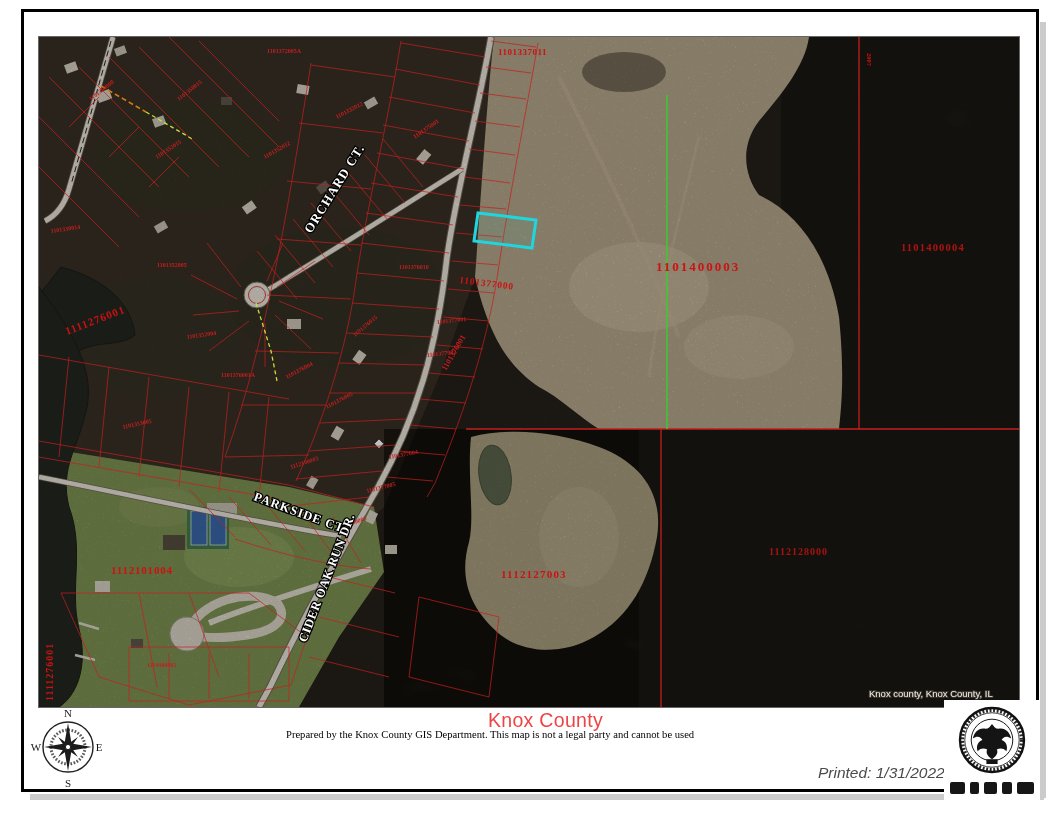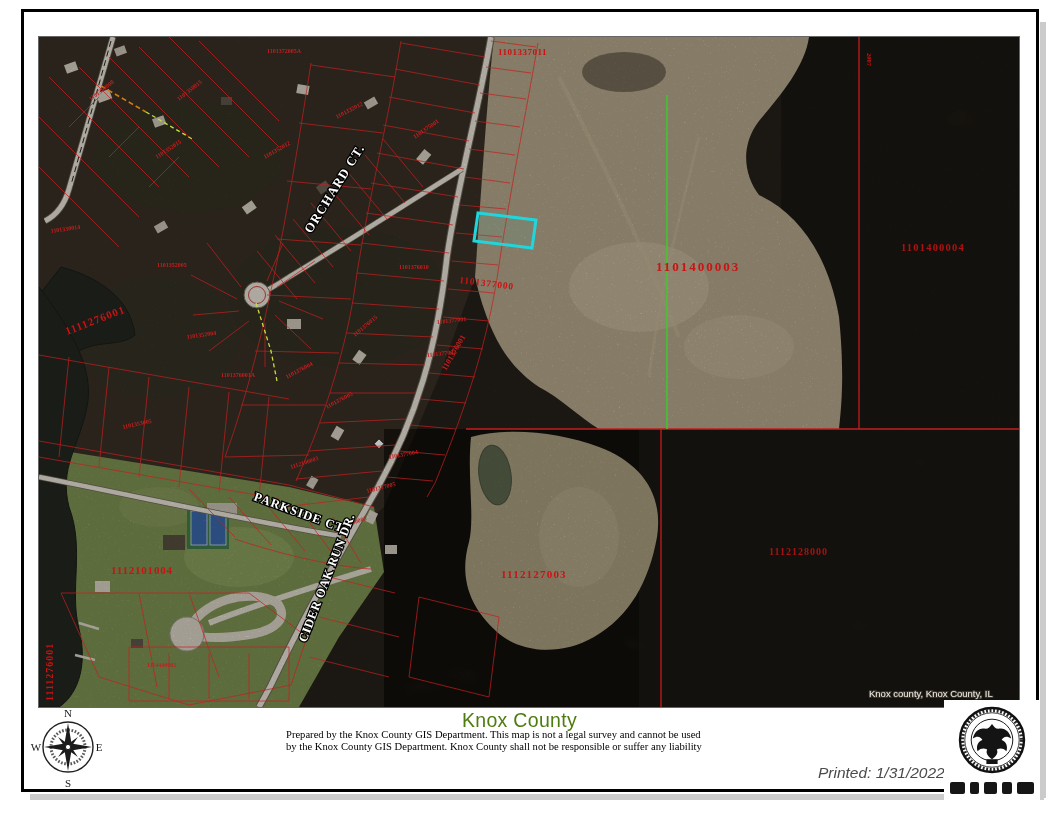--- a/index.html
+++ b/index.html
@@ -3,21 +3,21 @@
 <meta charset="utf-8">
 <style>
   html,body{margin:0;padding:0;background:#ffffff;}
   .stage{position:relative;width:1056px;height:816px;background:#ffffff;overflow:hidden;
          font-family:"Liberation Sans",sans-serif;}
   .shadow-r{position:absolute;left:1040px;top:22px;width:6px;height:776px;background:#cbcbcb;}
   .shadow-b{position:absolute;left:30px;top:794px;width:1014px;height:6px;background:#cbcbcb;}
   .frame{position:absolute;left:21px;top:9px;width:1012px;height:777px;border:3px solid #000;background:#fff;}
   .map{position:absolute;left:14px;top:24px;width:980px;height:670px;border:1px solid #666;background:#4a4136;}
   .map svg{display:block;}
-  .title{position:absolute;left:438px;top:697px;font-size:19.5px;color:#4d7c0f;letter-spacing:.3px;}
+  .title{position:absolute;left:464px;top:697px;font-size:19.5px;color:#ef4444;letter-spacing:.3px;}
   .disclaimer{position:absolute;left:262px;top:717px;width:470px;
               font-family:"Liberation Serif",serif;font-size:10.6px;line-height:12.4px;color:#000;}
   .printed{position:absolute;left:794px;top:752px;font-size:15.5px;color:#4a4a4a;font-style:italic;}
   .compass{position:absolute;left:4px;top:691px;width:80px;height:86px;}
   .sealbox{position:absolute;left:920px;top:688px;width:96px;height:102px;background:#fff;z-index:4;}
   .sealbox svg{display:block;margin:0 auto;}
   .fragments{position:absolute;left:6px;top:82px;height:12px;display:flex;gap:5px;}
   .fragments span{display:inline-block;height:12px;background:#161616;border-radius:2px;}
   .serifb{font-family:"Liberation Serif",serif;font-weight:bold;}
 </style>
@@ -209,22 +209,21 @@
         <text x="0" y="-30" text-anchor="middle" font-size="11" font-family="Liberation Serif, serif" fill="#161616">N</text>
         <text x="0" y="40" text-anchor="middle" font-size="11" font-family="Liberation Serif, serif" fill="#161616">S</text>
         <text x="31" y="4" text-anchor="middle" font-size="11" font-family="Liberation Serif, serif" fill="#161616">E</text>
         <text x="-32" y="4" text-anchor="middle" font-size="11" font-family="Liberation Serif, serif" fill="#161616">W</text>
       </g>
     </svg>
 
     <div class="title">Knox County</div>
 
     <div class="disclaimer">
-      <div>Prepared by the Knox County GIS Department. This map is not a legal survey and cannot be used</div>
-      <div>by the Knox County GIS Department.  Knox County shall not be responsible or suffer any liability</div>
+      <div>Prepared by the Knox County GIS Department. This map is not a legal party and cannot be used</div>
     </div>
 
     <div class="printed">Printed: 1/31/2022</div>
 
     <div class="sealbox">
       <svg width="80" height="80" viewBox="-50 -50 100 100">
         <circle r="40" fill="none" stroke="#111" stroke-width="3"></circle>
         <circle r="34" fill="none" stroke="#111" stroke-width="1"></circle>
         <circle r="37" fill="none" stroke="#111" stroke-width="4.5" stroke-dasharray="2.4 2.1" opacity=".9"></circle>
         <circle r="26" fill="none" stroke="#111" stroke-width="1.2"></circle>

